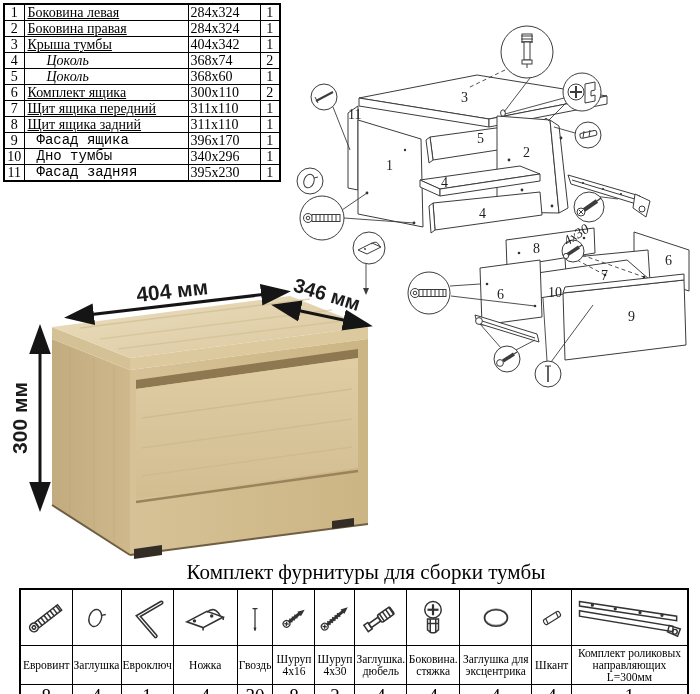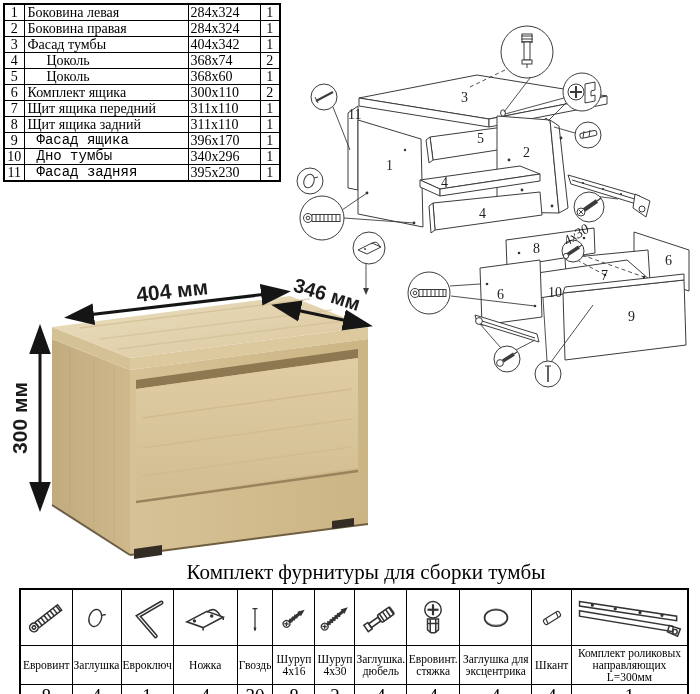--- a/index.html
+++ b/index.html
@@ -10,23 +10,23 @@
   #parts-table{position:absolute;left:3px;top:3px;border-collapse:collapse;table-layout:fixed;border:2px solid #000;}
   #parts-table td{border:1px solid #000;height:15px;font-size:14px;line-height:15px;padding:0 2px;white-space:nowrap;overflow:hidden;}
   #parts-table col.c-num{width:20px;}
   #parts-table col.c-name{width:164px;}
   #parts-table col.c-size{width:72px;}
   #parts-table col.c-qty{width:20px;}
   .pt-num{text-align:center;}
   .pt-name{text-align:left;}
   .pt-size{}
   .pt-qty{text-align:center;}
-  .ind0{padding-left:3px !important;}
+  .ind0{padding-left:3px !important;text-decoration:underline;}
   .ind1{padding-left:12px !important;font-family:Liberation Mono, monospace;}
-  .ind2{padding-left:22px !important;}
+  .ind2{padding-left:22px !important;font-style:italic;}
 
   
   .abs-svg{position:absolute;}
   svg text.pnum{font-family:"Liberation Serif",serif;font-size:14px;fill:#1d1d1d;}
   svg text.dim{font-family:"Liberation Sans",sans-serif;font-weight:bold;fill:#1b1b1b;}
 
   
   #hw-title{position:absolute;left:16px;top:560px;width:700px;text-align:center;font-size:21px;font-family:"Liberation Serif",serif;color:#000;}
   #hw-table{position:absolute;left:19px;top:588px;border-collapse:collapse;table-layout:fixed;border:2px solid #000;}
   #hw-table td{border:1px solid #000;text-align:center;vertical-align:middle;padding:0;overflow:hidden;}
@@ -55,21 +55,21 @@
           <td class="pt-qty">1</td>
         </tr>
         <tr>
           <td class="pt-num">2</td>
           <td class="pt-name ind0">Боковина правая</td>
           <td class="pt-size">284x324</td>
           <td class="pt-qty">1</td>
         </tr>
         <tr>
           <td class="pt-num">3</td>
-          <td class="pt-name ind0">Фасад тумбы</td>
+          <td class="pt-name ind0">Крыша тумбы</td>
           <td class="pt-size">404x342</td>
           <td class="pt-qty">1</td>
         </tr>
         <tr>
           <td class="pt-num">4</td>
           <td class="pt-name ind2">Цоколь</td>
           <td class="pt-size">368x74</td>
           <td class="pt-qty">2</td>
         </tr>
         <tr>
@@ -590,21 +590,21 @@
     </tr>
     <tr class="hw-names">
       <td>Евровинт</td>
       <td>Заглушка</td>
       <td>Евроключ</td>
       <td>Ножка</td>
       <td>Гвоздь</td>
       <td>Шуруп 4x16</td>
       <td>Шуруп 4x30</td>
       <td>Заглушка. дюбель</td>
-      <td>Евровинт. стяжка</td>
+      <td>Боковина. стяжка</td>
       <td>Заглушка для эксцентрика</td>
       <td>Шкант</td>
       <td>Комплект роликовых направляющих L=300мм</td>
     </tr>
     <tr class="hw-qty">
       <td>8</td>
       <td>4</td>
       <td>1</td>
       <td>4</td>
       <td>30</td>

